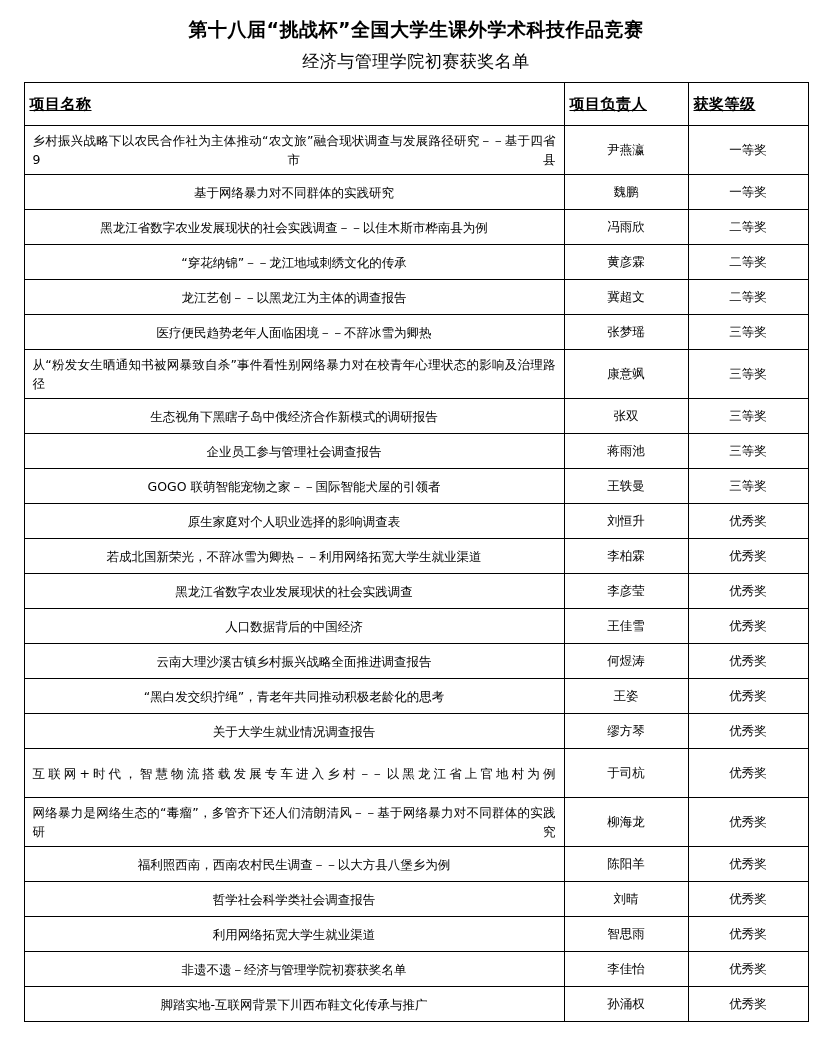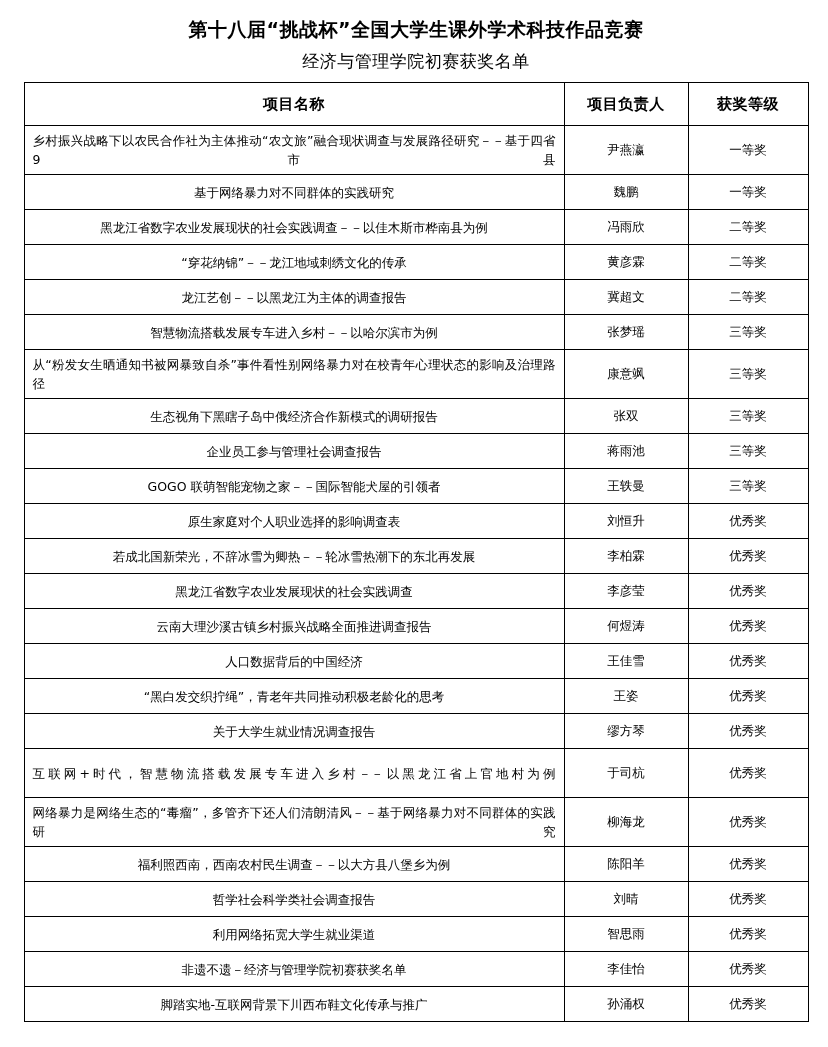--- a/index.html
+++ b/index.html
@@ -49,23 +49,24 @@
   table.award-table td {
     border: 1px solid #000000;
     padding: 3px 5px;
     vertical-align: middle;
     font-size: 12.5px;
     line-height: 19px;
   }
   table.award-table th {
     font-size: 15px;
     font-weight: bold;
-    text-align: center;
+    text-align: left;
     height: 36px;
     letter-spacing: 0.5px;
+    text-decoration: underline;
   }
   col.c-name { width: 540px; }
   col.c-person { width: 124px; }
   col.c-level { width: 120px; }
   td.name-cell {
     text-align: center;
   }
   td.name-cell.justified {
     text-align: justify;
     text-align-last: justify;
@@ -123,21 +124,21 @@
           <td class="name-cell">“穿花纳锦”－－龙江地域刺绣文化的传承</td>
           <td class="person-cell">黄彦霖</td>
           <td class="level-cell">二等奖</td>
         </tr>
         <tr class="row-normal">
           <td class="name-cell">龙江艺创－－以黑龙江为主体的调查报告</td>
           <td class="person-cell">冀超文</td>
           <td class="level-cell">二等奖</td>
         </tr>
         <tr class="row-normal">
-          <td class="name-cell">智慧物流搭载发展专车进入乡村－－以哈尔滨市为例</td>
+          <td class="name-cell">医疗便民趋势老年人面临困境－－不辞冰雪为卿热</td>
           <td class="person-cell">张梦瑶</td>
           <td class="level-cell">三等奖</td>
         </tr>
         <tr class="row-tall">
           <td class="name-cell justified">从“粉发女生晒通知书被网暴致自杀”事件看性别网络暴力对在校青年心理状态的影响及治理路径</td>
           <td class="person-cell">康意飒</td>
           <td class="level-cell">三等奖</td>
         </tr>
         <tr class="row-normal">
           <td class="name-cell">生态视角下黑瞎子岛中俄经济合作新模式的调研报告</td>
@@ -153,40 +154,40 @@
           <td class="name-cell">GOGO 联萌智能宠物之家－－国际智能犬屋的引领者</td>
           <td class="person-cell">王轶曼</td>
           <td class="level-cell">三等奖</td>
         </tr>
         <tr class="row-normal">
           <td class="name-cell">原生家庭对个人职业选择的影响调查表</td>
           <td class="person-cell">刘恒升</td>
           <td class="level-cell">优秀奖</td>
         </tr>
         <tr class="row-normal">
-          <td class="name-cell">若成北国新荣光，不辞冰雪为卿热－－轮冰雪热潮下的东北再发展</td>
+          <td class="name-cell">若成北国新荣光，不辞冰雪为卿热－－利用网络拓宽大学生就业渠道</td>
           <td class="person-cell">李柏霖</td>
           <td class="level-cell">优秀奖</td>
         </tr>
         <tr class="row-normal">
           <td class="name-cell">黑龙江省数字农业发展现状的社会实践调查</td>
           <td class="person-cell">李彦莹</td>
           <td class="level-cell">优秀奖</td>
         </tr>
         <tr class="row-normal">
+          <td class="name-cell">人口数据背后的中国经济</td>
+          <td class="person-cell">王佳雪</td>
+          <td class="level-cell">优秀奖</td>
+        </tr>
+        <tr class="row-normal">
           <td class="name-cell">云南大理沙溪古镇乡村振兴战略全面推进调查报告</td>
           <td class="person-cell">何煜涛</td>
           <td class="level-cell">优秀奖</td>
         </tr>
         <tr class="row-normal">
-          <td class="name-cell">人口数据背后的中国经济</td>
-          <td class="person-cell">王佳雪</td>
-          <td class="level-cell">优秀奖</td>
-        </tr>
-        <tr class="row-normal">
           <td class="name-cell">“黑白发交织拧绳”，青老年共同推动积极老龄化的思考</td>
           <td class="person-cell">王姿</td>
           <td class="level-cell">优秀奖</td>
         </tr>
         <tr class="row-normal">
           <td class="name-cell">关于大学生就业情况调查报告</td>
           <td class="person-cell">缪方琴</td>
           <td class="level-cell">优秀奖</td>
         </tr>
         <tr class="row-tall">

